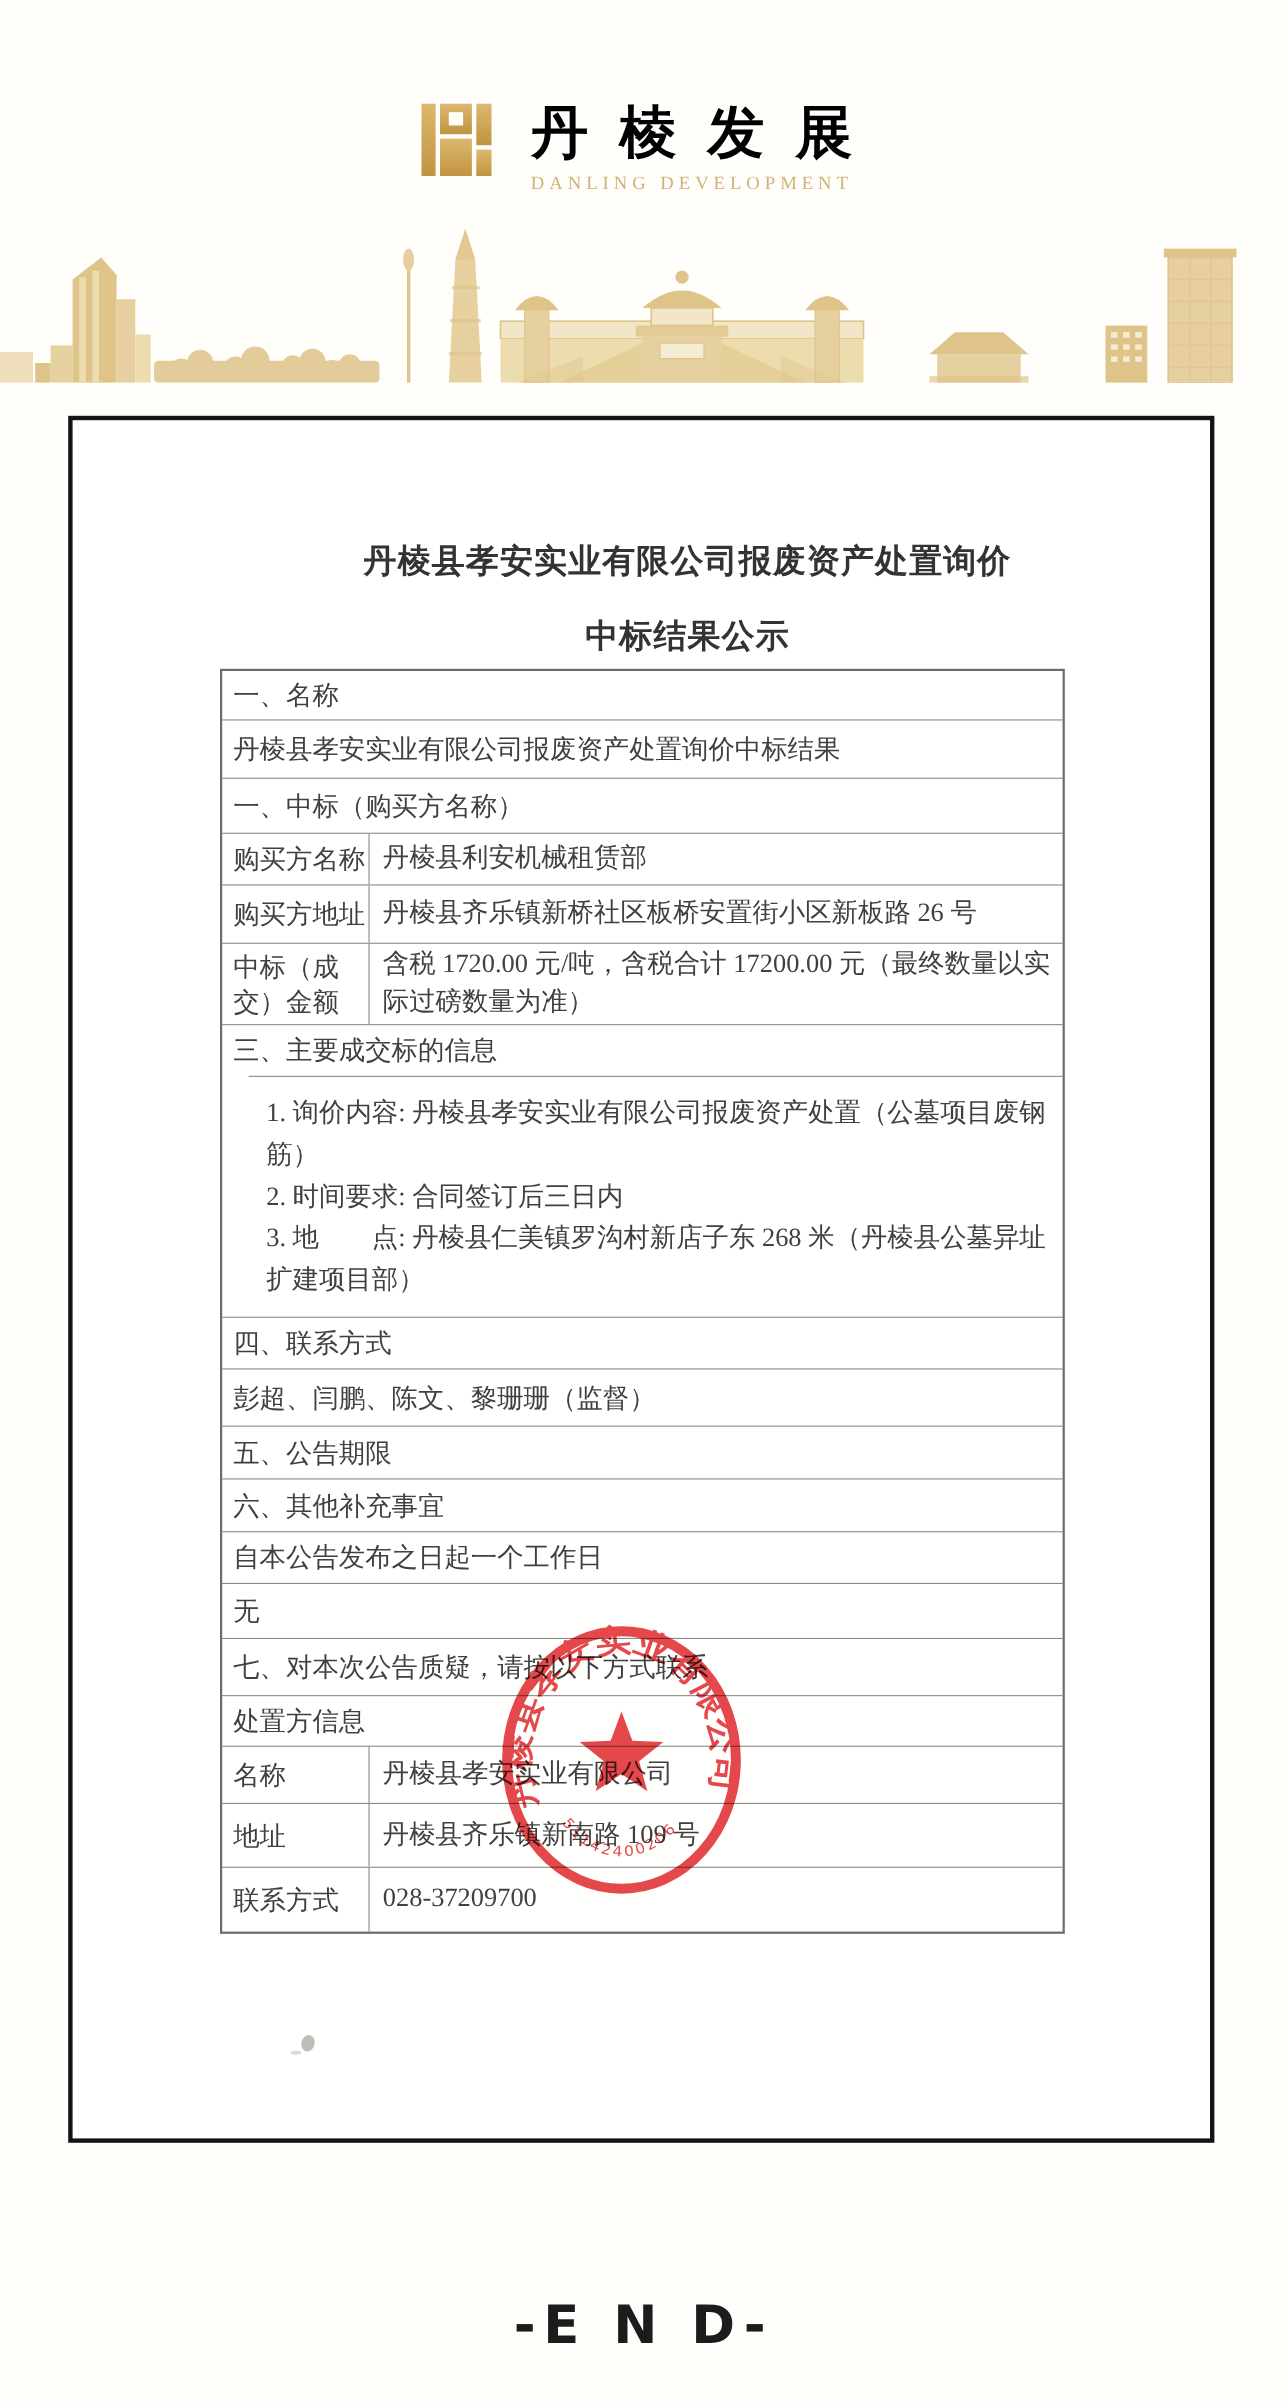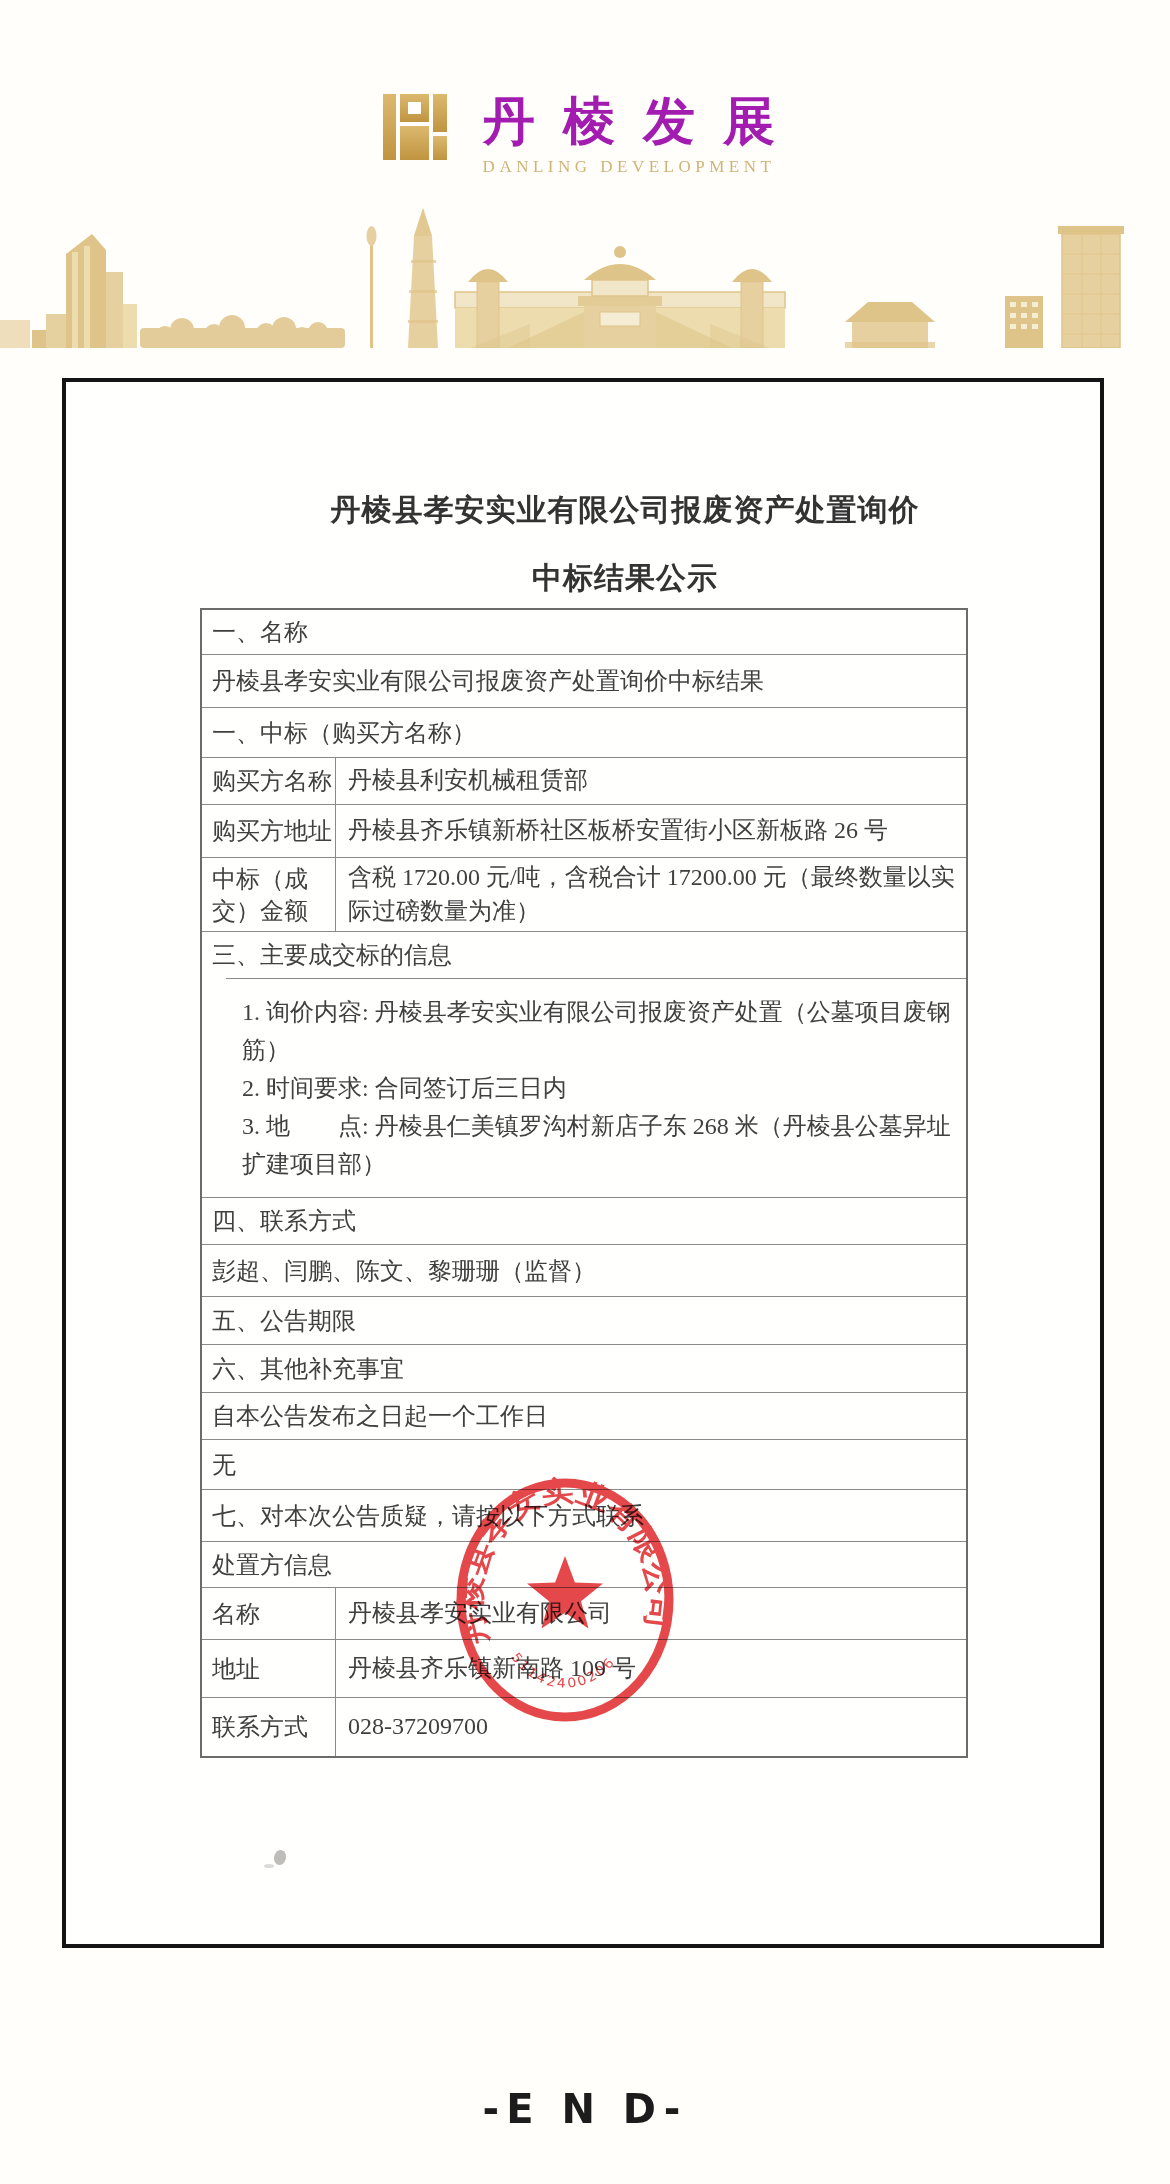--- a/index.html
+++ b/index.html
@@ -13,21 +13,21 @@
 
   
   .brand-header{
     position:absolute;top:92px;left:0;width:100%;
     display:flex;justify-content:center;
   }
   .brand-row{display:flex;align-items:flex-start;gap:36px;transform:translateX(-6px);}
   .brand-logo{width:64px;height:66px;display:block;margin-top:2px;}
   .brand-text{display:flex;flex-direction:column;align-items:center;}
   .brand-cn{
-    font-size:52px;font-weight:bold;color:#a21caf;
+    font-size:52px;font-weight:bold;color:#000000;
     letter-spacing:28px;line-height:60px;white-space:nowrap;
     text-shadow:0 1px 1px rgba(255,255,255,.6);
     margin-right:-28px;
   }
   .brand-en{
     font-size:17px;color:#cfb377;letter-spacing:4.5px;line-height:22px;
     margin-top:4px;white-space:nowrap;
     font-family:"Liberation Serif","DejaVu Serif",serif;
   }
 
@@ -74,21 +74,21 @@
   
   .smudge{position:absolute;left:208px;top:1468px;width:12px;height:15px;
      background:#b3b1ae;border-radius:50%;transform:rotate(14deg);opacity:.85;}
   .smudge2{position:absolute;left:198px;top:1482px;width:10px;height:4px;
      background:#d4d2cf;border-radius:50%;opacity:.8;}
 
   
   .end-footer{
     position:absolute;top:2086px;left:0;width:100%;text-align:center;
     font-family:"DejaVu Sans","Liberation Sans",sans-serif;
-    font-size:40px;font-weight:700;color:#1c1c1c;letter-spacing:7px;
+    font-size:48px;font-weight:700;color:#1c1c1c;letter-spacing:7px;
   }
 </style>
 </head>
 <body>
 
 <div class="page">
 
   <div class="brand-header">
     <div class="brand-row">
       <svg class="brand-logo" viewBox="0 0 64 66" aria-hidden="true">

